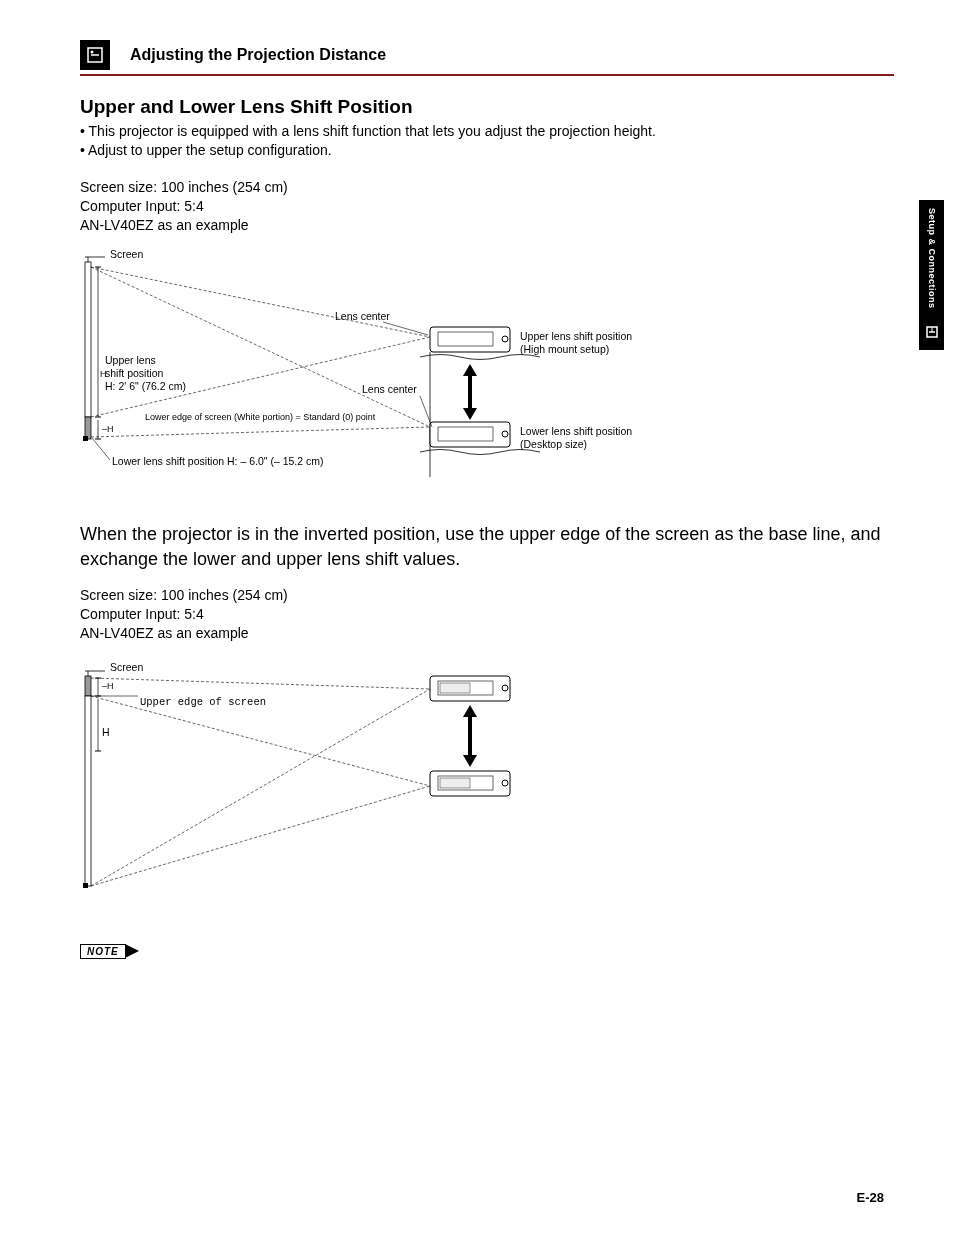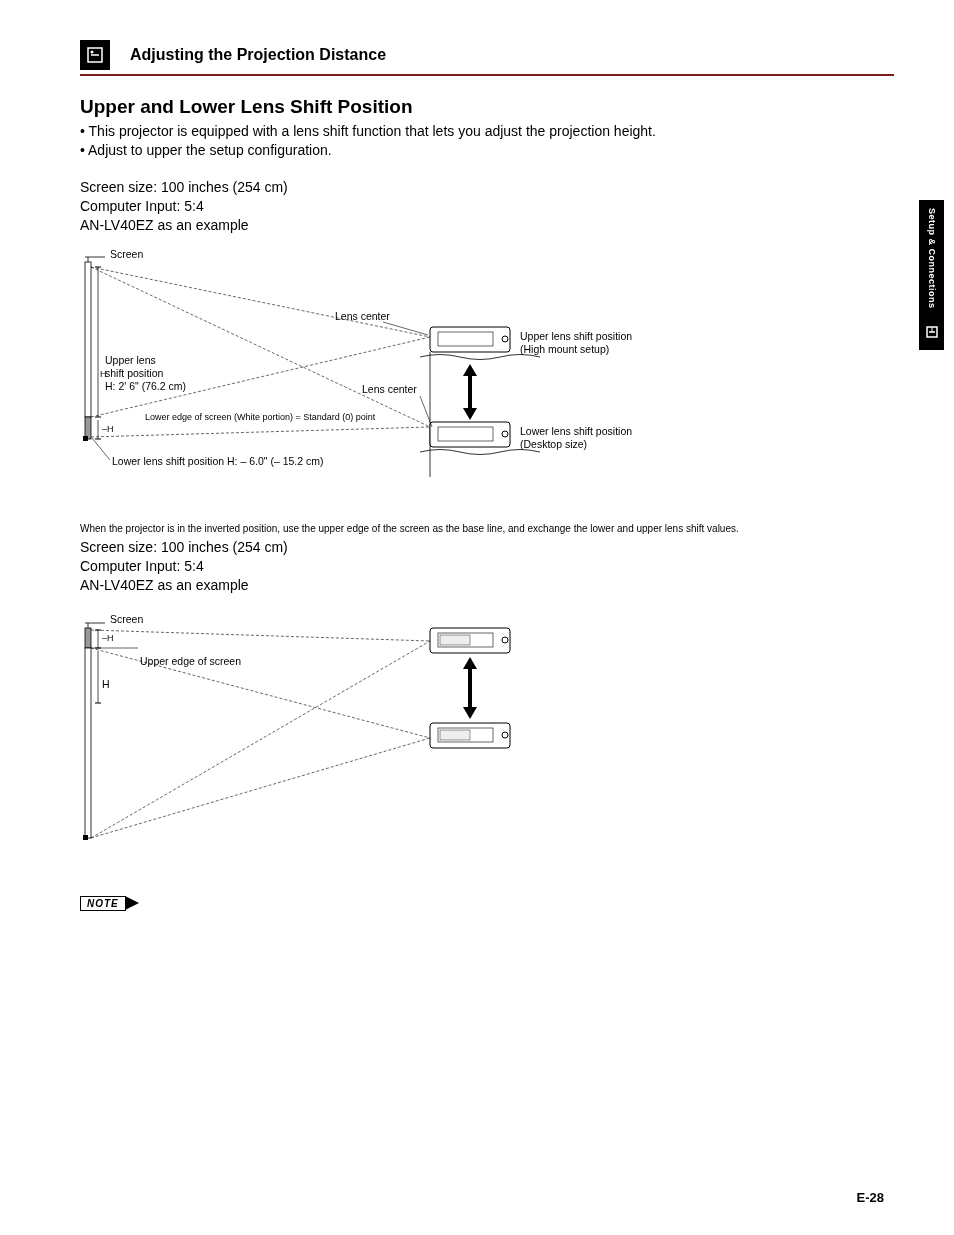--- a/index.html
+++ b/index.html
@@ -73,23 +73,23 @@
     position: absolute;
     font-size: 10.5px;
   }
   .sm {
     font-size: 9px;
   }
   .section2 {
     margin-top: 30px;
   }
   .body-text {
-    font-size: 10px;
+    font-size: 18px;
     line-height: 1.35;
-    margin-bottom: 2px;
+    margin-bottom: 15px;
   }
   .note-box {
     margin-top: 16px;
   }
   .note-head {
     display: inline-block;
     border: 1px solid #000;
     font-size: 10px;
     font-weight: bold;
     letter-spacing: 1px;
@@ -296,21 +296,21 @@
         <rect x="358" y="125" width="55" height="14" fill="#fff" stroke="#000" stroke-width="0.6"></rect>
         <rect x="360" y="127" width="30" height="10" fill="#eee" stroke="#000" stroke-width="0.4"></rect>
         <circle cx="425" cy="132" r="3" fill="none" stroke="#000"></circle>
 
         <line x1="390" y1="62" x2="390" y2="108" stroke="#000" stroke-width="4"></line>
         <polygon points="390,54 383,66 397,66" fill="#000"></polygon>
         <polygon points="390,116 383,104 397,104" fill="#000"></polygon>
         <rect x="3" y="232" width="5" height="5" fill="#000"></rect>
       </svg>
       <span class="label" style="left:30px; top:10px;">Screen</span>
-      <span class="label" style="left:60px; top:52px;">Upper edge of screen</span>
+      <span class="label" style="left:60px; top:45px;font-family:Liberation Mono, monospace;">Upper edge of screen</span>
       <span class="label sm" style="left:22px; top:30px;">–H</span>
       <span class="label" style="left:22px; top:75px;">H</span>
     </div>
 
     <div class="note-box">
       <span class="note-head"><span class="note-head-inner">NOTE</span></span>
     </div>
   </div>
 
 </div>

